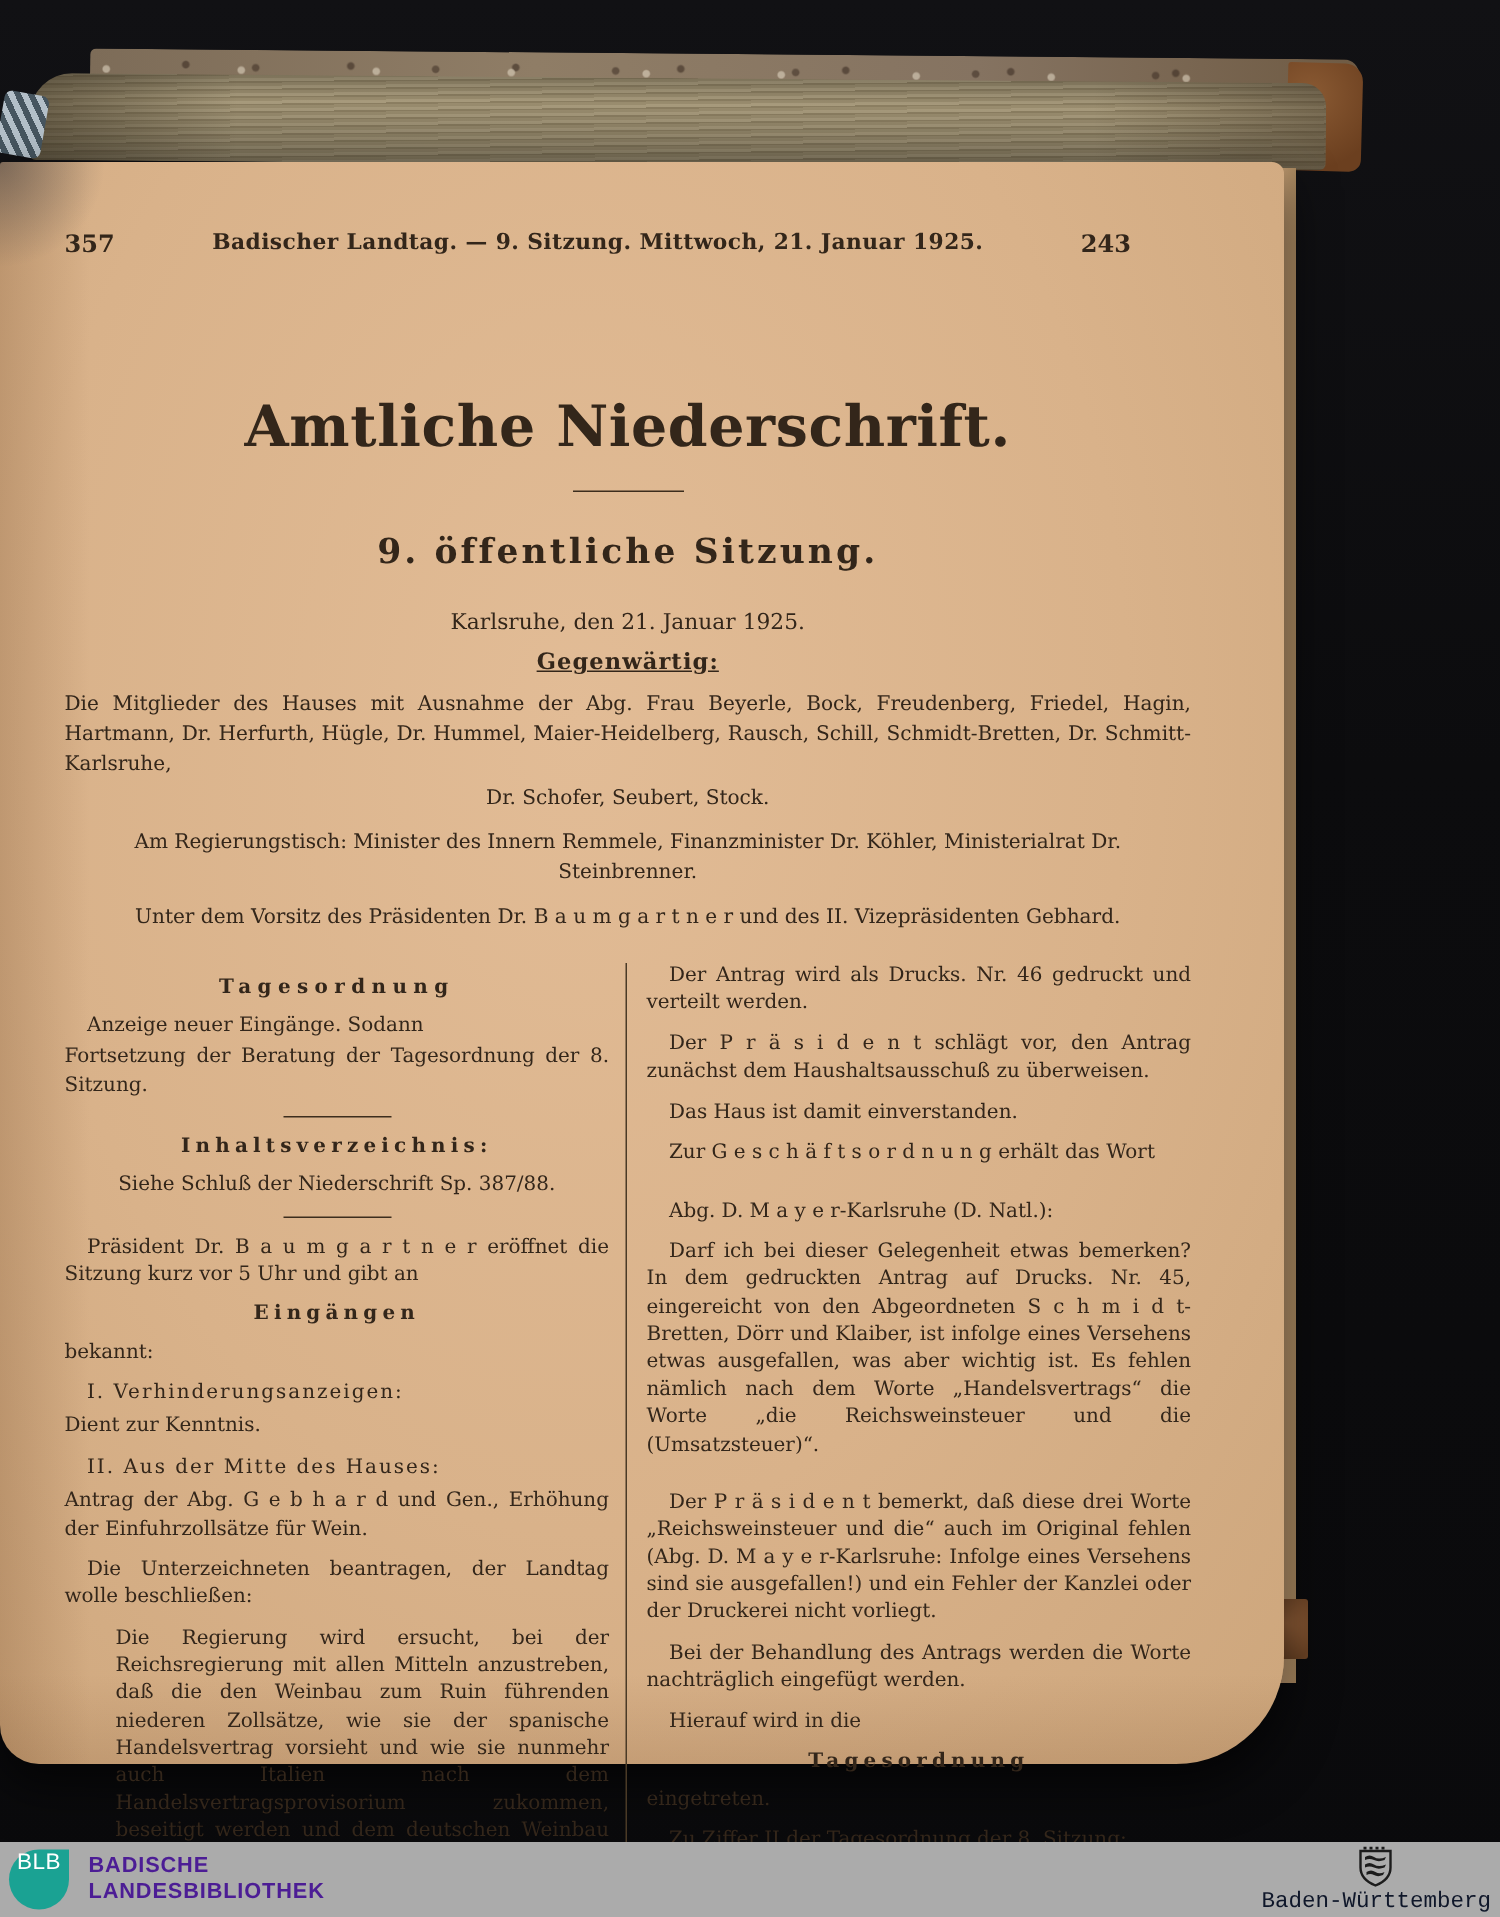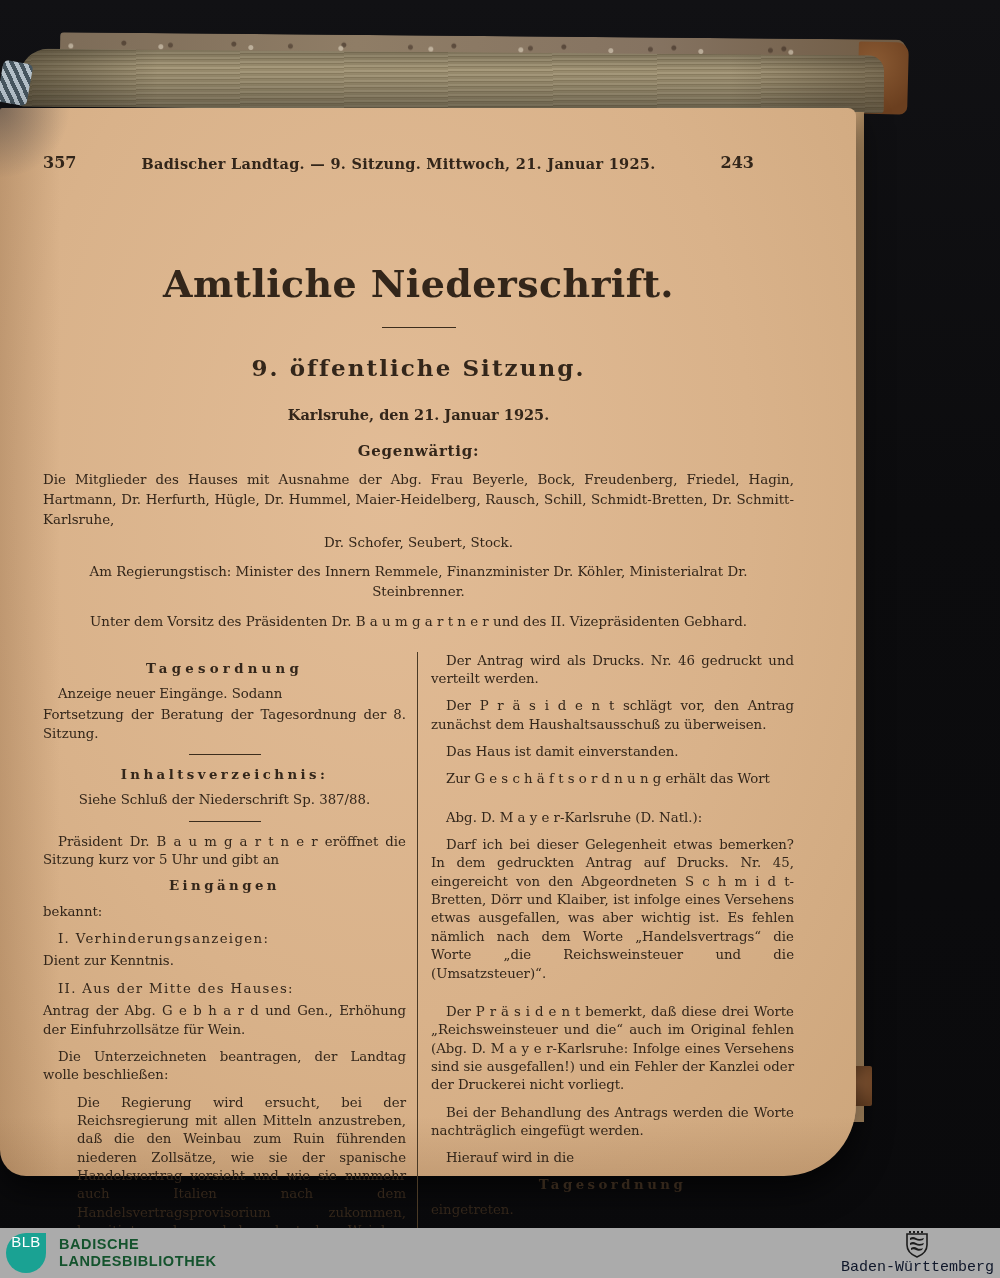--- a/index.html
+++ b/index.html
@@ -48,28 +48,28 @@
   
   .page{position:absolute;left:0;top:108px;width:856px;height:1068px;
     border-radius:2px 8px 72px 26px;
     background:
       radial-gradient(circle at 0 0, rgba(45,50,60,.45), rgba(0,0,0,0) 70px),
       linear-gradient(90deg, rgba(125,85,50,.28) 0, rgba(125,85,50,.12) 34px, rgba(0,0,0,0) 60px),
       linear-gradient(0deg, rgba(120,80,45,.18), rgba(0,0,0,0) 60px),
       radial-gradient(ellipse at 45% 35%, #e2bc96 0%, #d9b28a 55%, #cda67c 100%);
     box-shadow:0 14px 34px rgba(0,0,0,.65);
     color:#33261a; padding:44px 62px 0 43px; font-size:13.3px; line-height:1.38;}
-  .page-header{display:flex;justify-content:space-between;align-items:flex-end;
+  .page-header{display:flex;justify-content:space-between;align-items:flex-start;
     font-weight:bold;font-size:16px;padding-right:40px;}
   .running-head{font-size:14.5px;letter-spacing:.02em;}
   .doc-title{margin-top:84px;text-align:center;font-size:38px;font-weight:bold;letter-spacing:.01em;}
   .title-rule{width:74px;border-top:1.5px solid #3c2d1d;margin:16px auto 24px;}
   .doc-subtitle{text-align:center;font-size:23px;font-weight:bold;letter-spacing:.09em;margin-bottom:22px;}
-  .dateline{text-align:center;font-size:14.5px;font-weight:bold;margin-bottom:16px;}
-  .present-heading{text-align:center;font-size:15px;font-weight:bold;letter-spacing:.05em;margin-bottom:8px;}
+  .dateline{text-align:center;font-size:14.5px;font-weight:normal;margin-bottom:6px;}
+  .present-heading{text-align:center;font-size:15px;font-weight:bold;letter-spacing:.05em;margin-bottom:8px;text-decoration:underline;}
   .attendance{font-size:13.4px;line-height:1.5;}
   .attendance .present-main{text-align:justify;}
 
   
   .columns{display:flex;margin-top:20px;text-align:justify;}
   .col{width:363px;}
   .col-right{border-left:1px solid #4a3a26;margin-left:11px;padding-left:13px;width:377px;}
 
   .para{margin:0 0 3px;}
   .indent{text-indent:15px;}
@@ -83,21 +83,21 @@
   .sp{margin-top:9px;}
   .sp2{margin-top:20px;}
   .para.rule{width:72px;border-top:1.2px solid #3c2d1d;margin:11px auto;height:0;}
 
   
   .footer-bar{position:absolute;left:0;bottom:0;width:1000px;height:50px;background:var(--bar_gray,#ababab);
     display:flex;align-items:center;font-family:"Liberation Sans","DejaVu Sans",sans-serif;}
   .blb-logo{width:40px;height:40px;margin-left:6px;background:var(--logo_teal,#1aa293);
     border-radius:50% 0 50% 50%;display:flex;align-items:flex-start;justify-content:center;
     color:#ffffff;font-weight:normal;font-size:15px;letter-spacing:.02em;}
-  .lib-name{margin-left:13px;color:#14532d;font-weight:bold;font-size:14.5px;line-height:1.2;letter-spacing:.04em;}
+  .lib-name{margin-left:13px;color:#4c1d95;font-weight:bold;font-size:14.5px;line-height:1.2;letter-spacing:.04em;}
   .bw-block{margin-left:auto;margin-right:6px;display:flex;flex-direction:column;align-items:center;}
   .bw-text{font-family:Liberation Mono, monospace;font-size:15px;color:#0f172a;margin-top:1px;}
   .bw-arms{display:block;}
 </style>
 </head>
 <body>
 
 <div class="stage">
 
   <div class="board-top"></div>

